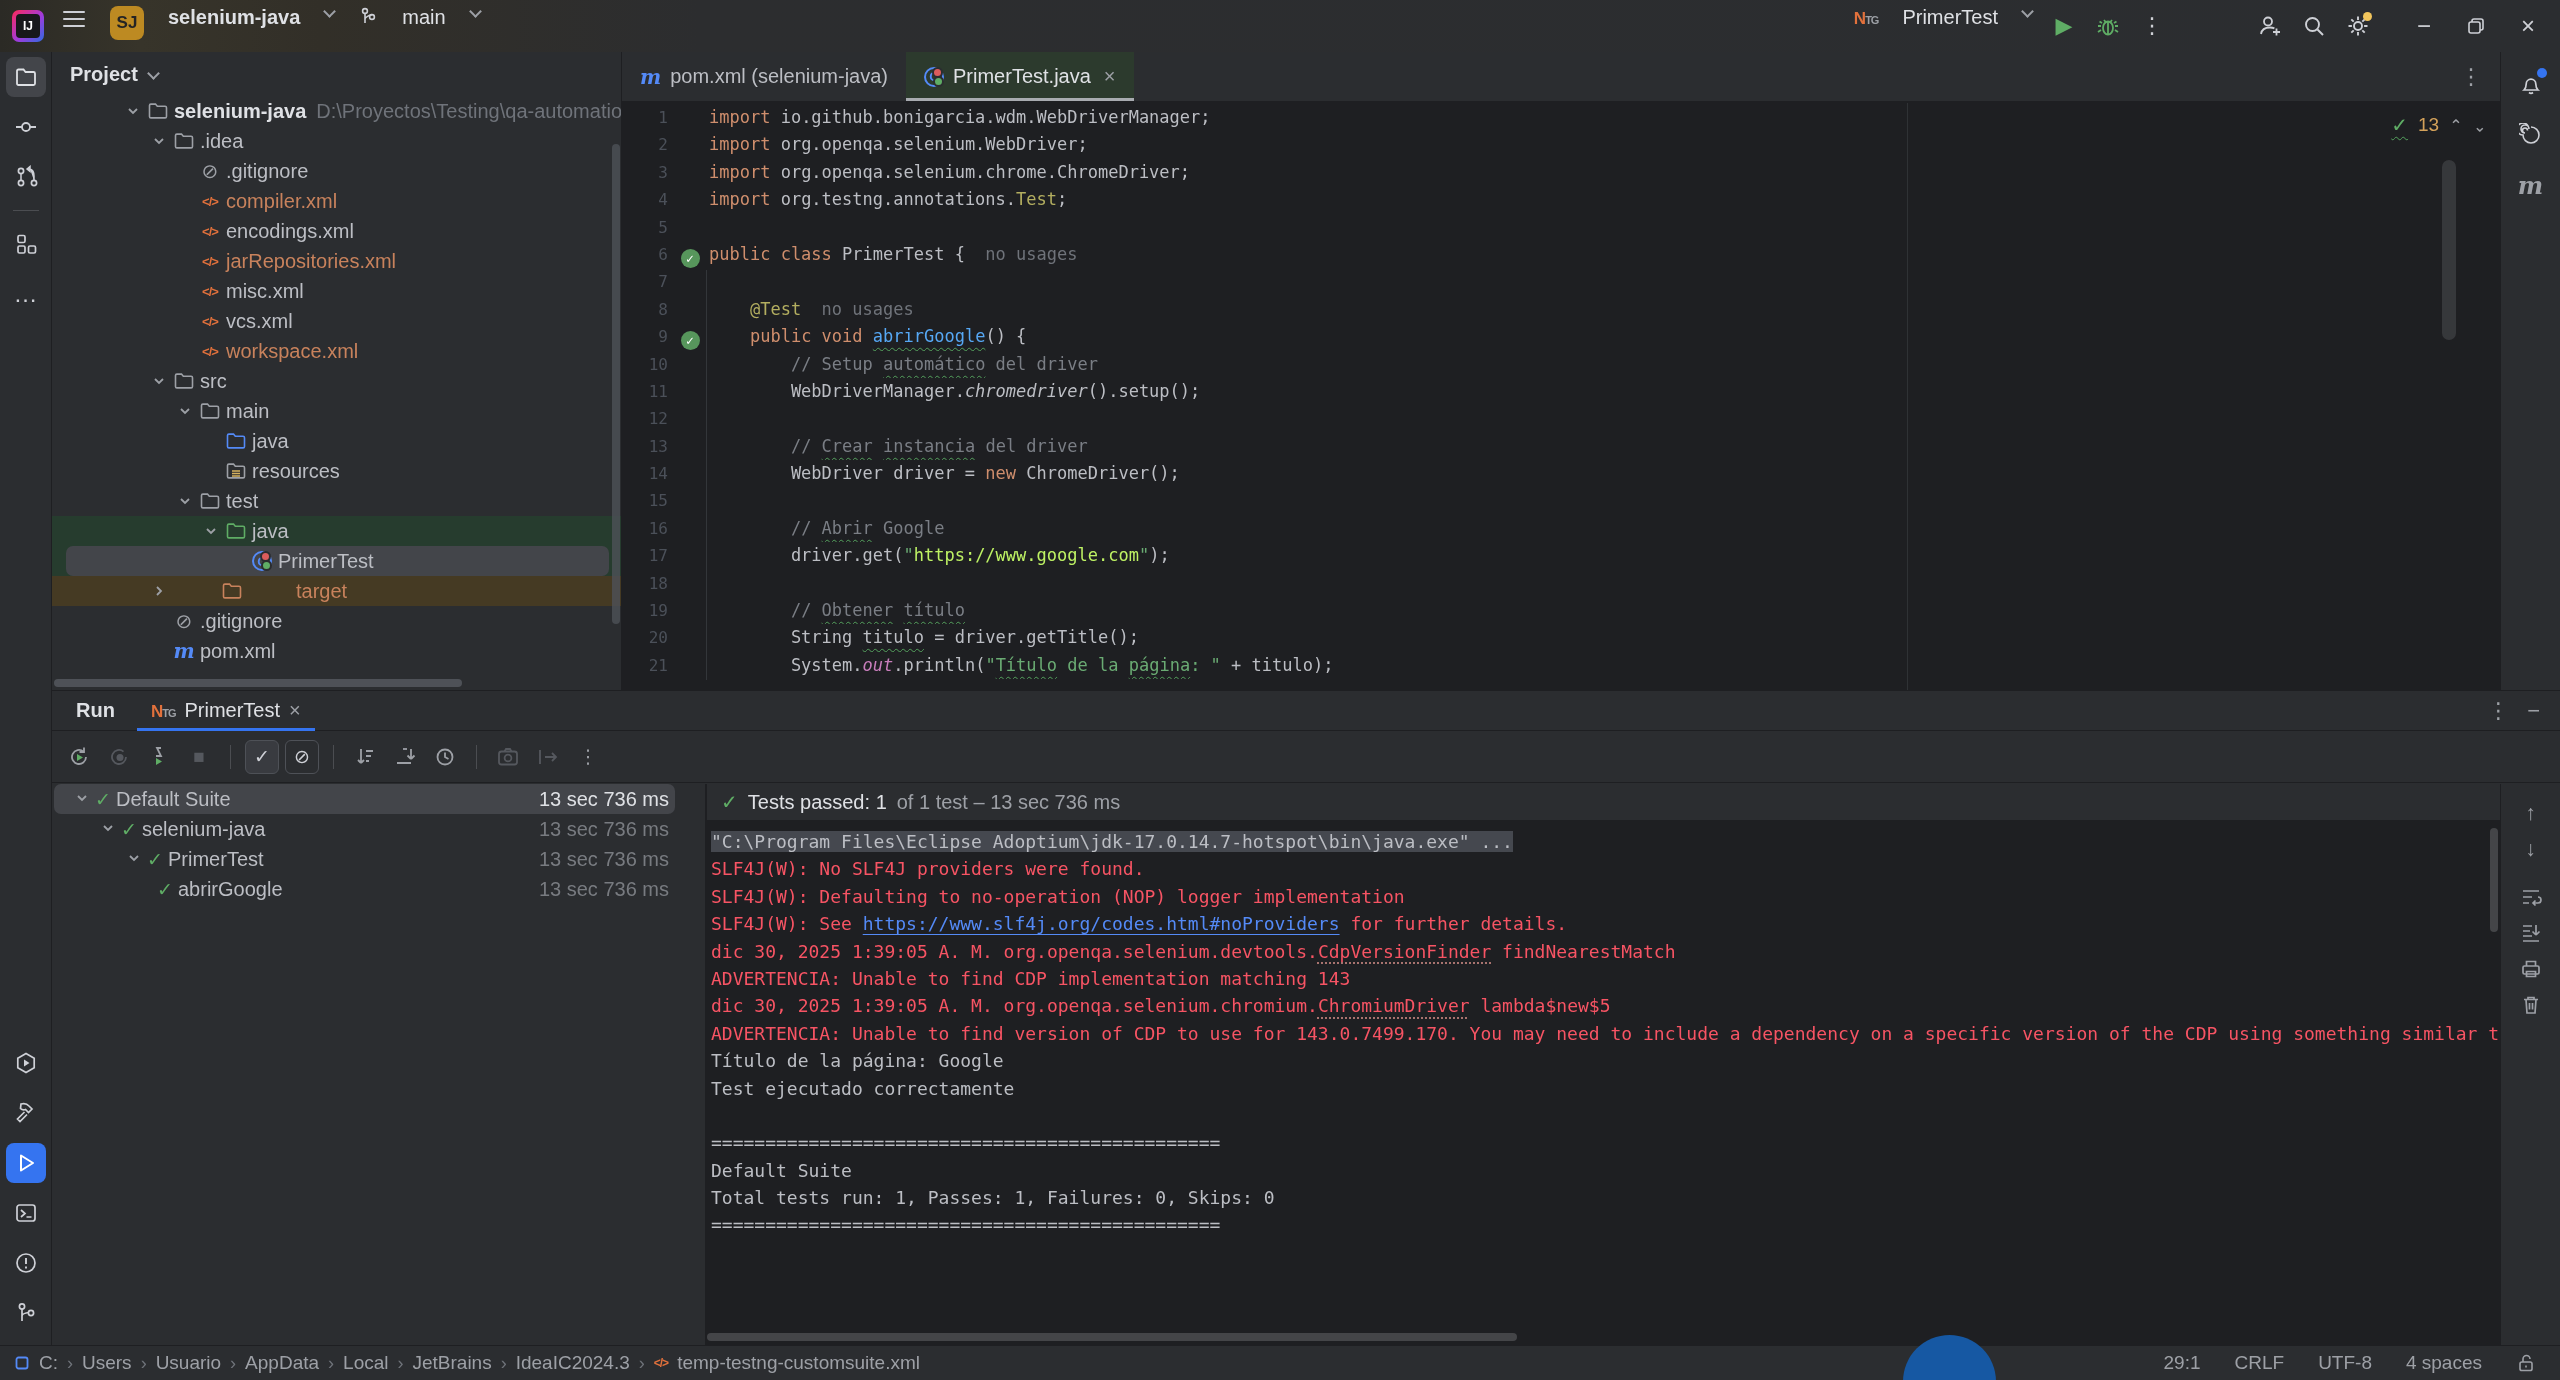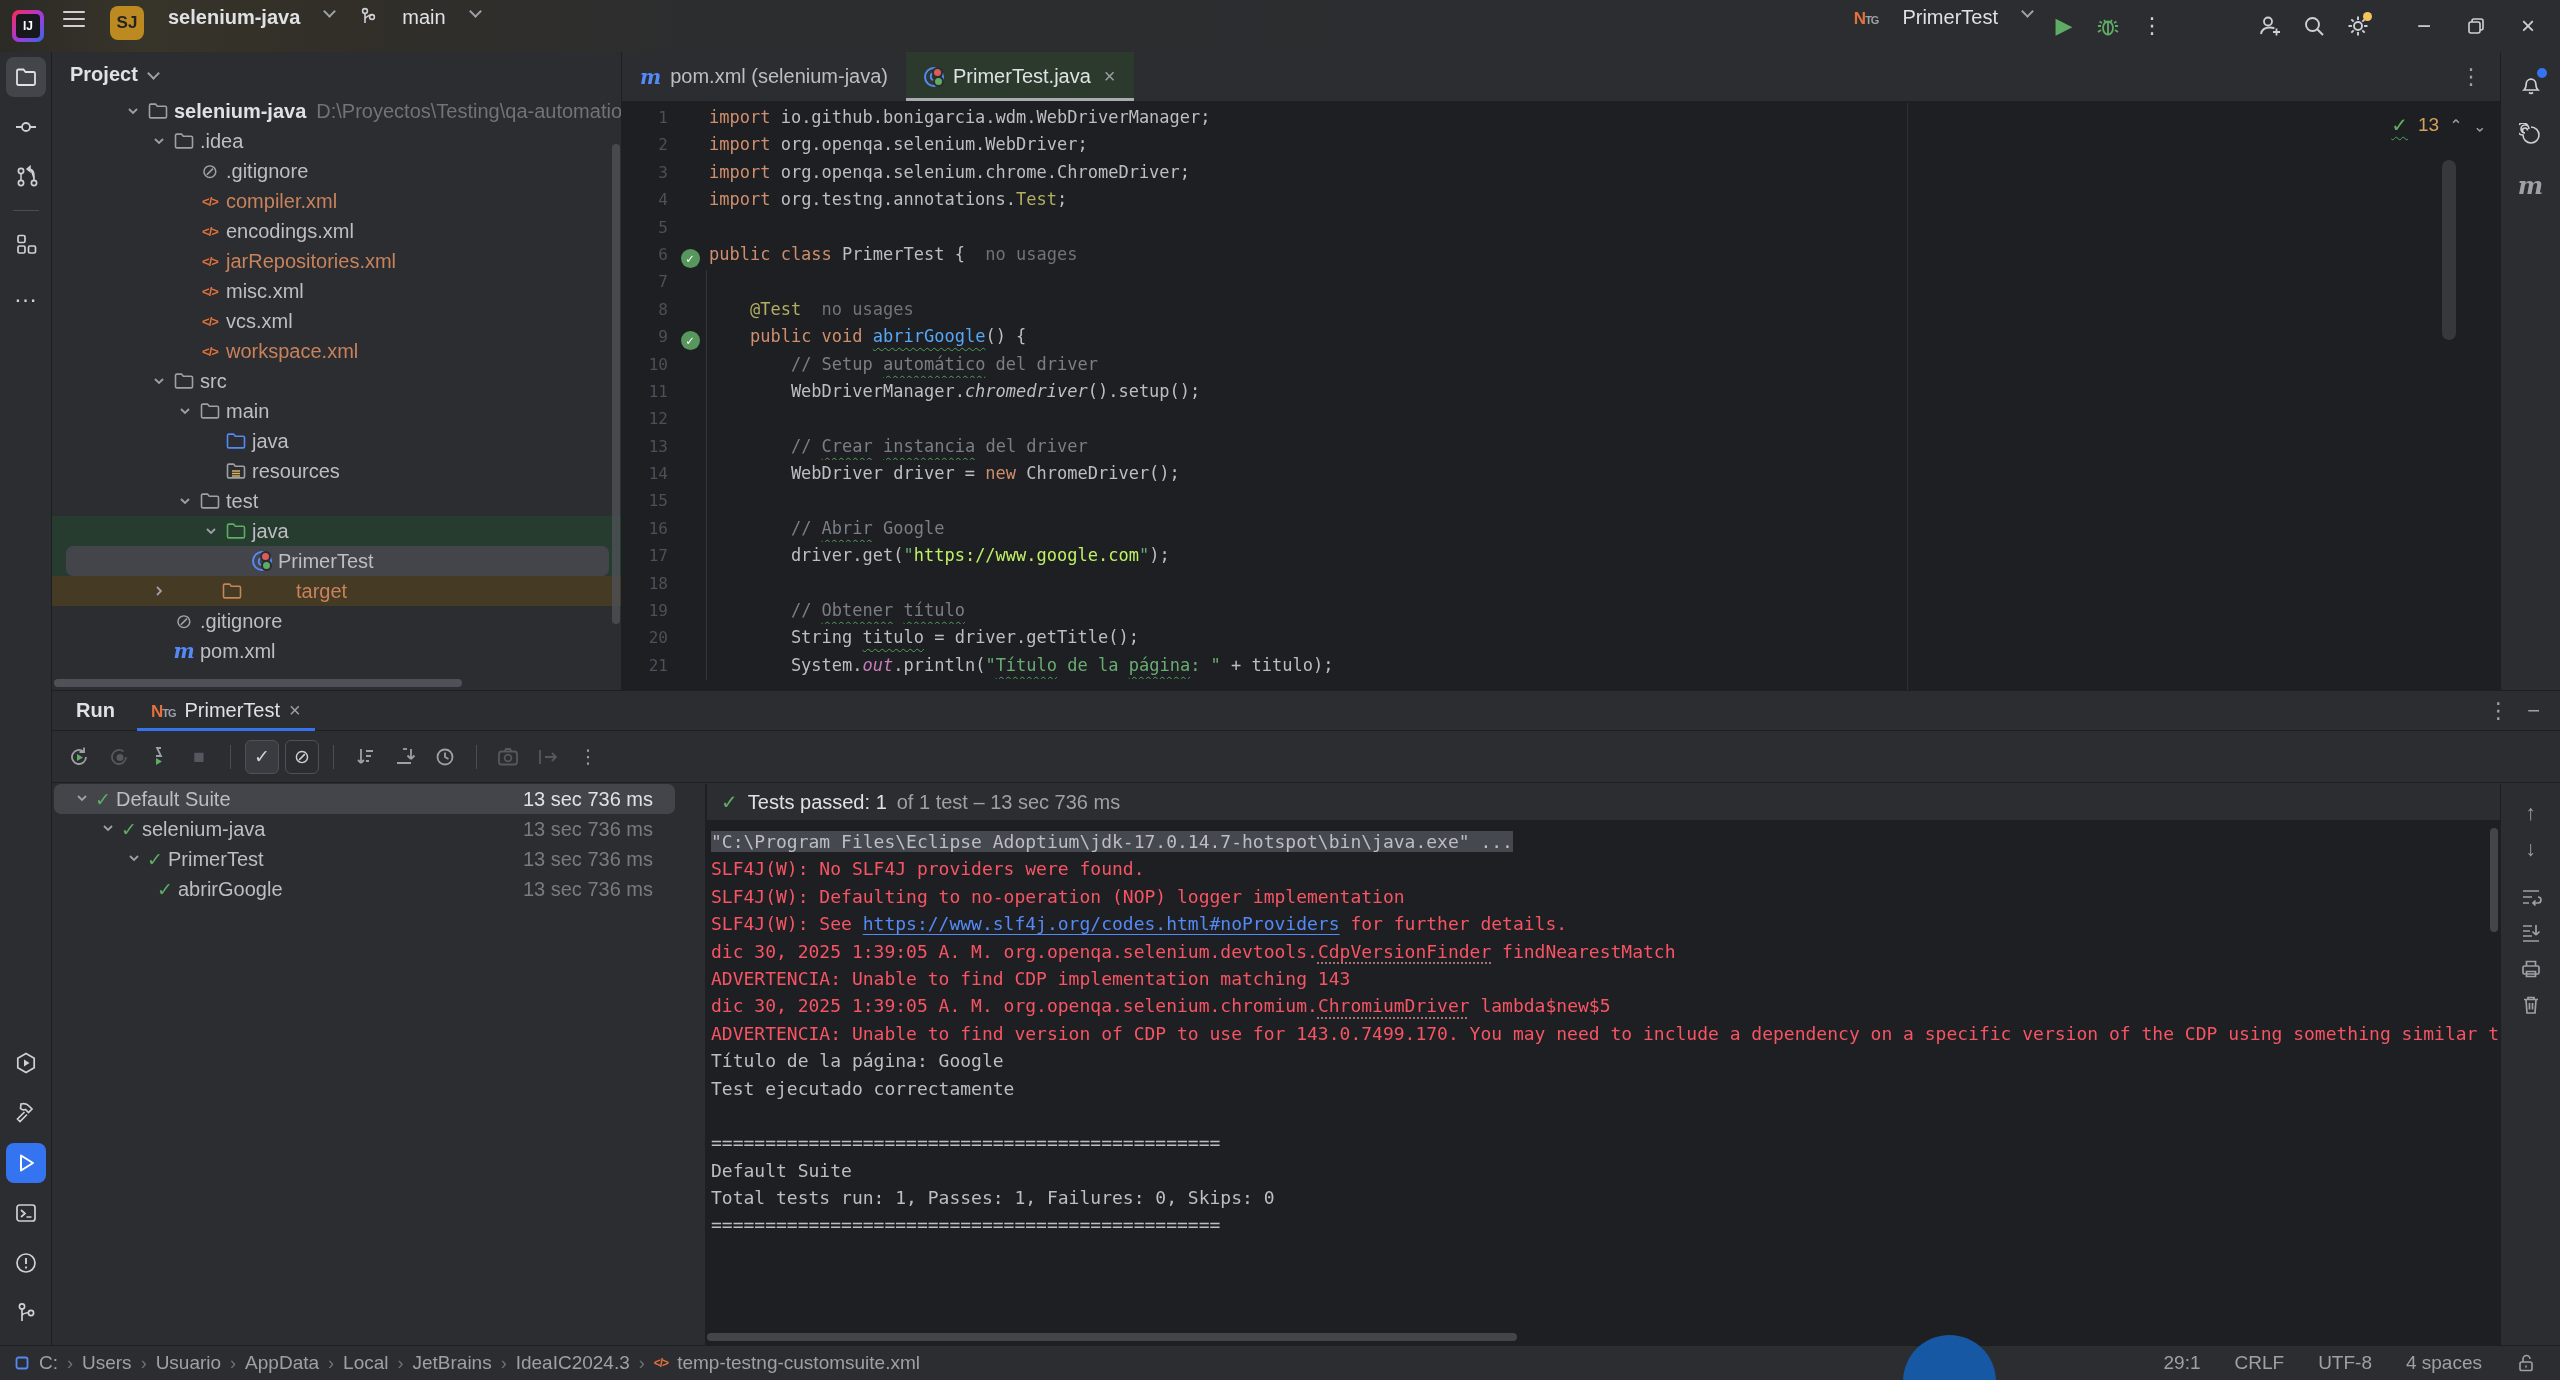--- a/index.html
+++ b/index.html
@@ -122,21 +122,21 @@
   .rh-right { margin-left:auto; display:flex; align-items:center; gap:18px; padding-right:20px; color:#9da0a6; font-size:22px; }
   #run-toolbar { height:52px; display:flex; align-items:center; gap:6px; padding-left:10px; border-bottom:1px solid #1e1f22; }
   .rt-btn { width:34px; height:34px; border-radius:6px; display:flex; align-items:center; justify-content:center;
     color:#9da0a6; font-size:19px; }
   .rt-btn.disabled { color:#55585e; }
   .rt-btn.toggled { border:1px solid #4e5157; background:#393b40; color:#ced0d6; }
   .rt-div { width:1px; height:24px; background:#4b4d51; margin:0 8px; }
   #run-content { position:absolute; top:93px; bottom:0; left:0; right:0; }
   #testtree { position:absolute; left:0; top:0; width:653px; bottom:0; font-size:20px; }
   .ttrow { height:30px; display:flex; align-items:center; position:relative; }
-  .ttrow .dur { position:absolute; right:52px; color:#787b80; }
+  .ttrow .dur { position:absolute; right:36px; color:#787b80; }
   .ttrow.selected .dur { color:#dfe1e5; }
   .ttrow .tsel { position:absolute; left:2px; right:30px; top:0; bottom:0; background:#43454a; border-radius:7px; }
   .tcheck { color:#5fad65; font-size:19px; width:26px; text-align:center; flex:none; }
   .run-splitter { position:absolute; left:653px; top:0; bottom:0; width:2px; background:#1e1f22; }
   #consolewrap { position:absolute; left:655px; top:0; right:60px; bottom:0; background:#1e1f22; overflow:hidden; }
   #console-status { height:38px; background:#2b2d30; border-bottom:2px solid #1e1f22; display:flex;
     align-items:center; gap:10px; padding-left:14px; font-size:20px; }
   #console-status .ok { color:#5fad65; font-size:20px; }
   #console-status .strong { color:#dfe1e5; }
   #console-status .dim { color:#9da0a6; }

